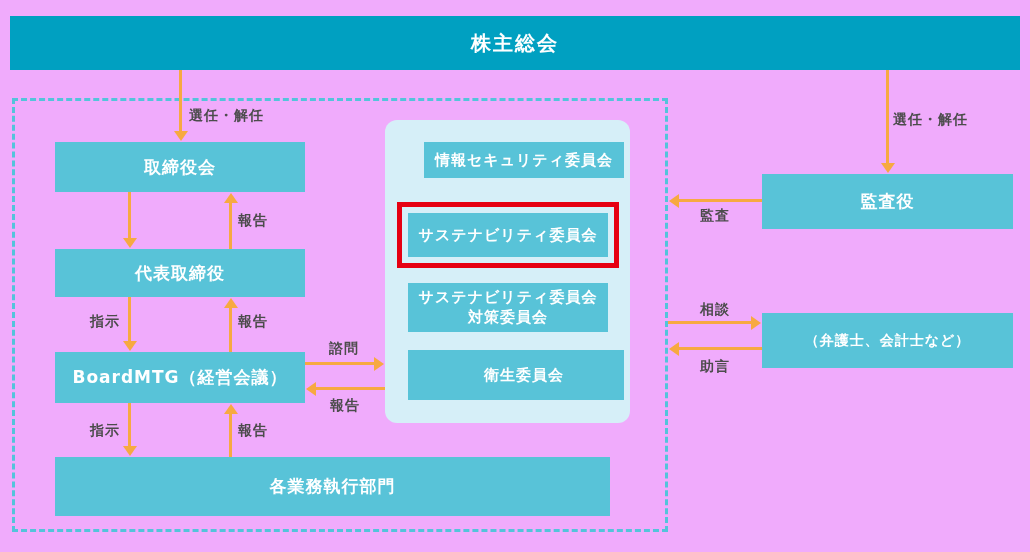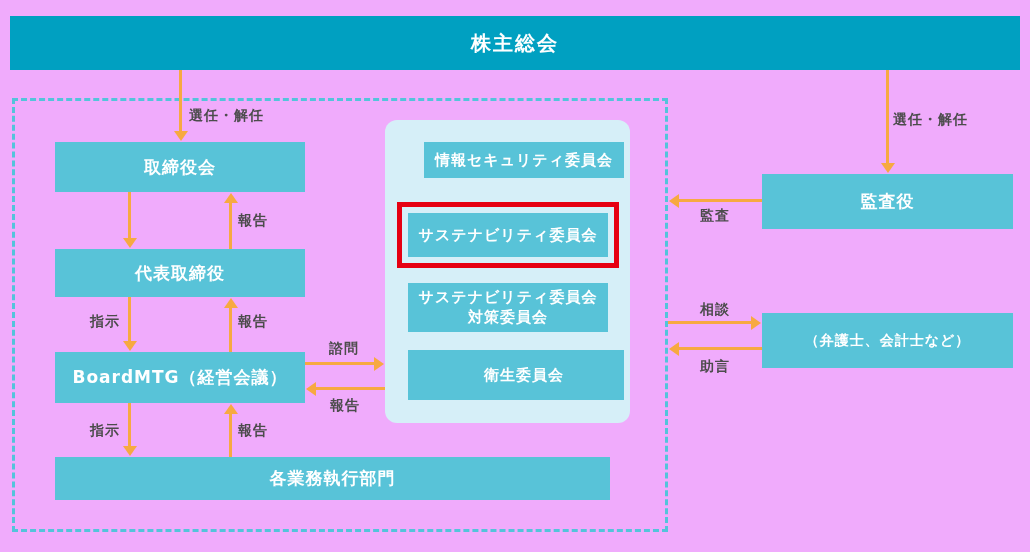--- a/index.html
+++ b/index.html
@@ -65,21 +65,21 @@
 
   <div class="box big" style="left:55px; top:142px; width:250px; height:50px;justify-content:center;">
     <span>取締役会</span>
   </div>
   <div class="box big" style="left:55px; top:249px; width:250px; height:48px;">
     <span>代表取締役</span>
   </div>
   <div class="box big" style="left:55px; top:352px; width:250px; height:51px;">
     <span>BoardMTG（経営会議）</span>
   </div>
-  <div class="box big" style="left:55px; top:457px; width:555px; height:43px;">
+  <div class="box big" style="left:55px; top:457px; width:555px; height:59px;">
     <span>各業務執行部門</span>
   </div>
 
   <div class="box mid" style="left:424px; top:142px; width:200px; height:36px;">
     <span>情報セキュリティ委員会</span>
   </div>
   <div class="highlight"></div>
   <div class="box mid" style="left:408px; top:213px; width:200px; height:44px;">
     <span>サステナビリティ委員会</span>
   </div>

